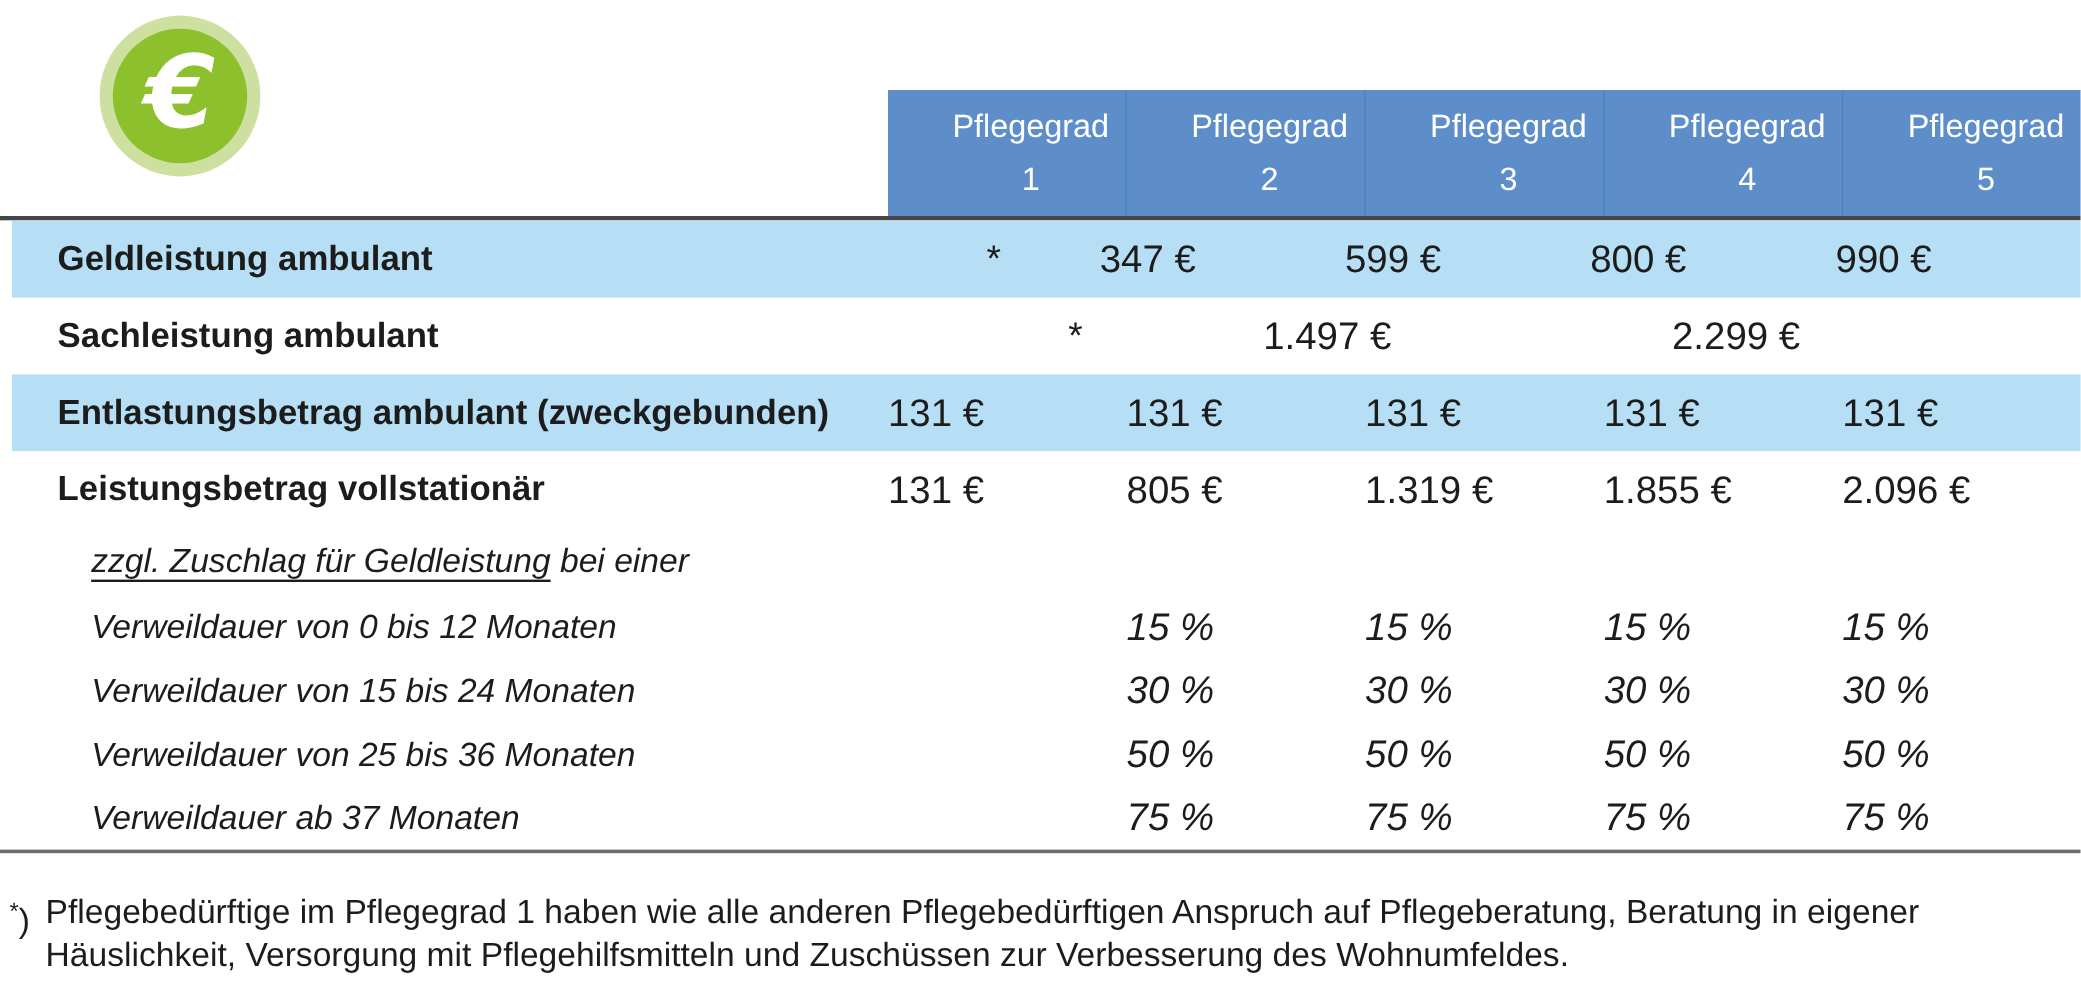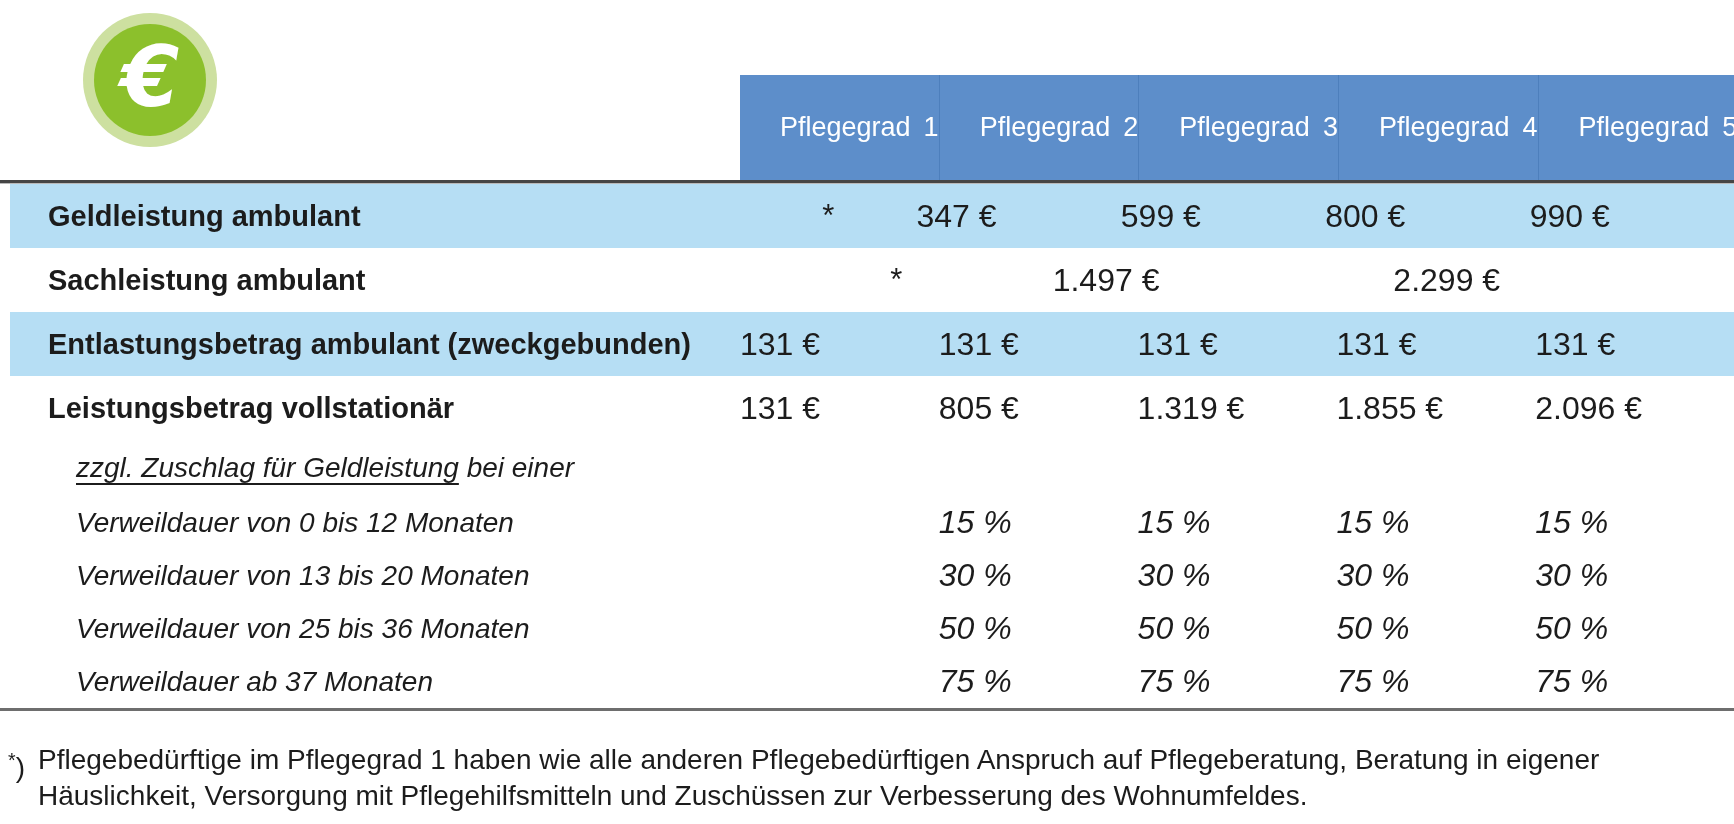--- a/index.html
+++ b/index.html
@@ -41,21 +41,21 @@
   
   .header-row {
     position: absolute;
     left: 740px; top: 75px;
     width: 994px; height: 105px;
     display: flex;
     background: #5d8eca;
   }
   .hcell {
     flex: 1;
-    display: flex; flex-direction: row;
+    display: flex; flex-direction: column;
     align-items: center; justify-content: center;
     gap: 13px;
     color: #ffffff;
     font-size: 27px;
     padding-left: 40px;
   }
   .hcell + .hcell { border-left: 1px solid #4d7fbc; }
 
   
   .divider-top {
@@ -203,21 +203,21 @@
     <div class="row italic h53">
       <div class="cell label">Verweildauer von 0 bis 12 Monaten</div>
       <div class="cell val"></div>
       <div class="cell val">15 %</div>
       <div class="cell val">15 %</div>
       <div class="cell val">15 %</div>
       <div class="cell val">15 %</div>
     </div>
 
     <div class="row italic h53">
-      <div class="cell label">Verweildauer von 13 bis 20 Monaten</div>
+      <div class="cell label">Verweildauer von 15 bis 24 Monaten</div>
       <div class="cell val"></div>
       <div class="cell val">30 %</div>
       <div class="cell val">30 %</div>
       <div class="cell val">30 %</div>
       <div class="cell val">30 %</div>
     </div>
 
     <div class="row italic h53">
       <div class="cell label">Verweildauer von 25 bis 36 Monaten</div>
       <div class="cell val"></div>

